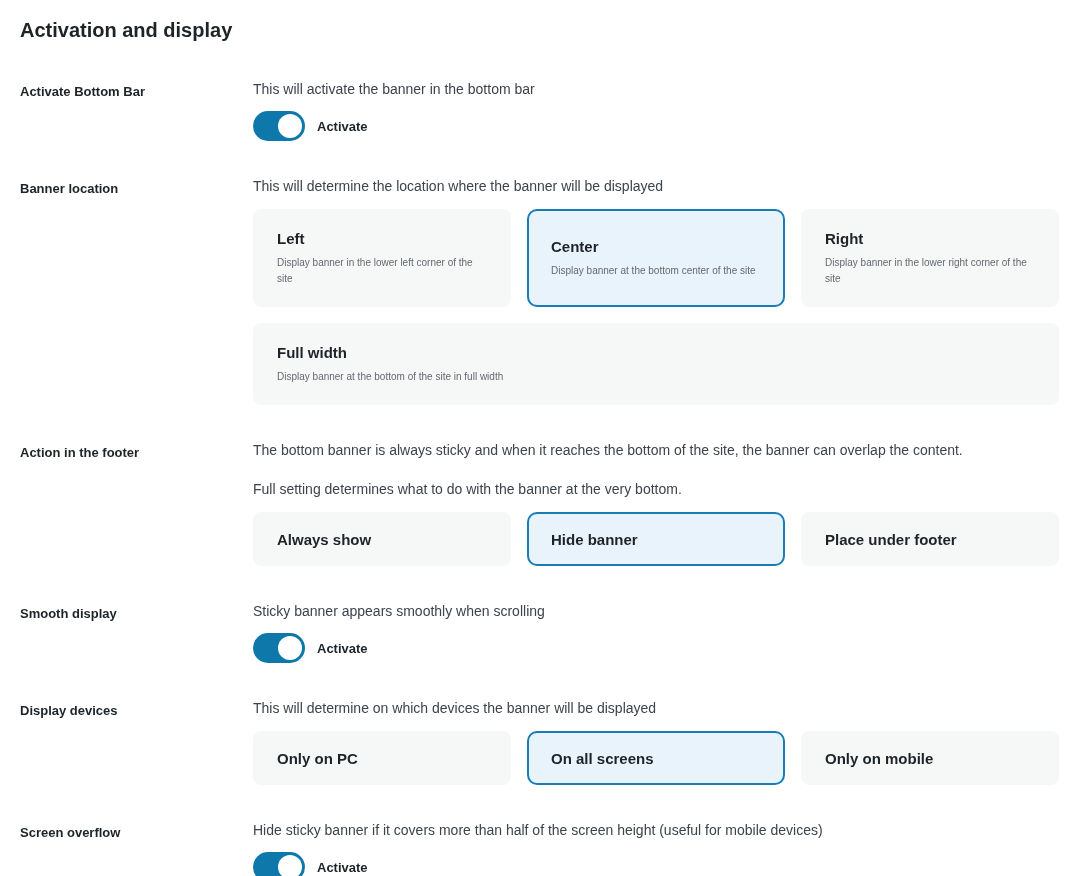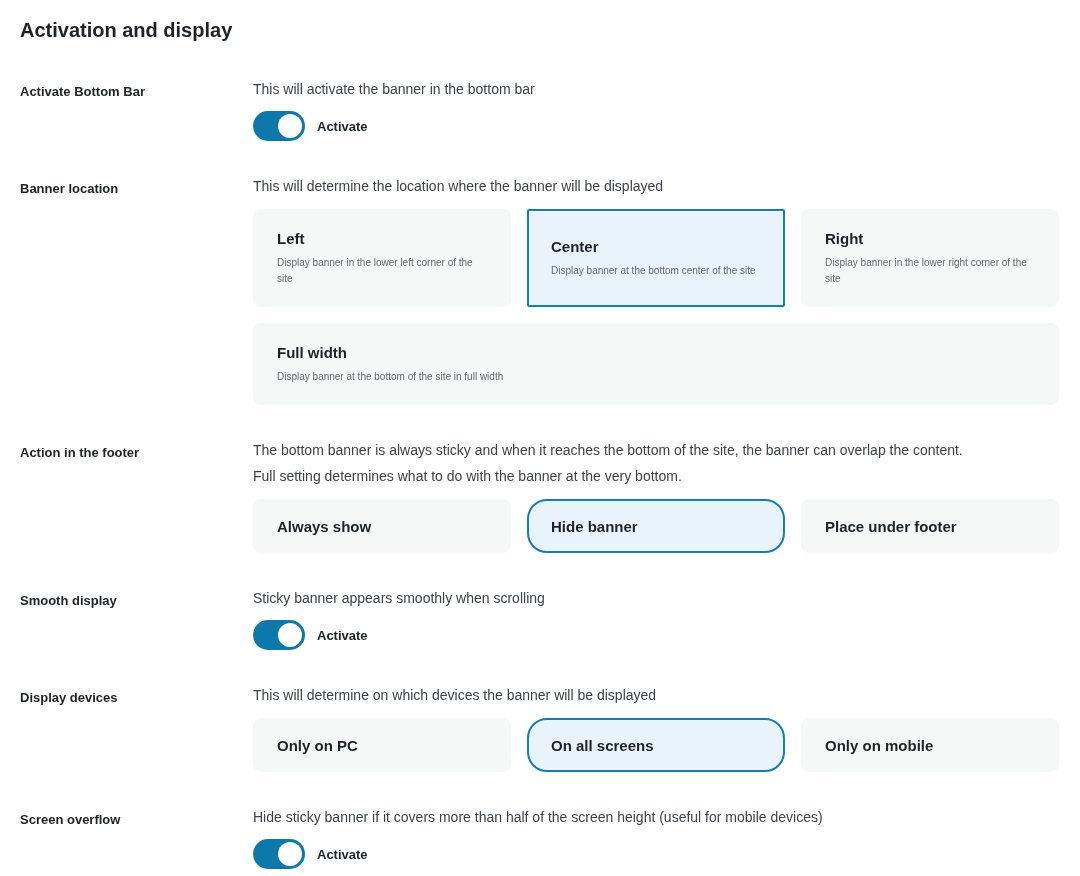--- a/index.html
+++ b/index.html
@@ -21,21 +21,21 @@
   h1.page-title{
     font-size:20px;font-weight:700;margin:0 0 39px 0;color:var(--text-dark);
   }
   .row{display:flex;margin-bottom:37px;gap:14px;}
   .row-label{
     flex:0 0 219px;width:219px;font-size:13px;font-weight:700;
     color:var(--text-dark);padding-top:2px;line-height:17px;
   }
   .row-content{flex:1;min-width:0;}
   .desc{margin:0 0 13px 0;font-size:14px;color:var(--text-desc);line-height:17px;}
-  .desc.tight{margin-bottom:9px;}
+  .desc.tight{margin-bottom:22px;}
   .desc.before-cards{margin-bottom:14px;}
 
   
   .toggle-wrap{display:flex;align-items:center;gap:12px;}
   .toggle{
     position:relative;width:52px;height:30px;border-radius:15px;
     background:var(--accent);border:none;padding:0;cursor:pointer;flex:0 0 52px;
   }
   .toggle .knob{
     position:absolute;top:3px;right:3px;width:24px;height:24px;
@@ -52,29 +52,29 @@
   }
   .option-card .card-title{
     display:block;font-size:15px;font-weight:700;color:var(--text-dark);
     line-height:19px;margin-bottom:7px;
   }
   .option-card .card-desc{
     display:block;font-size:10px;color:var(--text-muted);line-height:16px;
   }
   .option-card.wide{grid-column:1 / -1;}
   .option-card.selected{
-    background:var(--selected-bg);border-color:var(--selected-border);border-radius:2px;
+    background:var(--selected-bg);border-color:var(--selected-border);border-radius:10px;
   }
   .option-btn{
     display:flex;align-items:center;text-align:left;font-family:inherit;cursor:pointer;
     background:var(--card-bg);border:2px solid var(--card-bg);border-radius:8px;
     height:54px;padding:0 22px;font-size:15px;font-weight:700;color:var(--text-dark);width:100%;
   }
   .option-btn.selected{
-    background:var(--selected-bg);border-color:var(--selected-border);border-radius:20px;
+    background:var(--selected-bg);border-color:var(--selected-border);border-radius:10px;
   }
 </style>
 </head>
 <body>
 
 <div class="page">
 
   <h1 class="page-title">Activation and display</h1>
 
   <section class="row">

